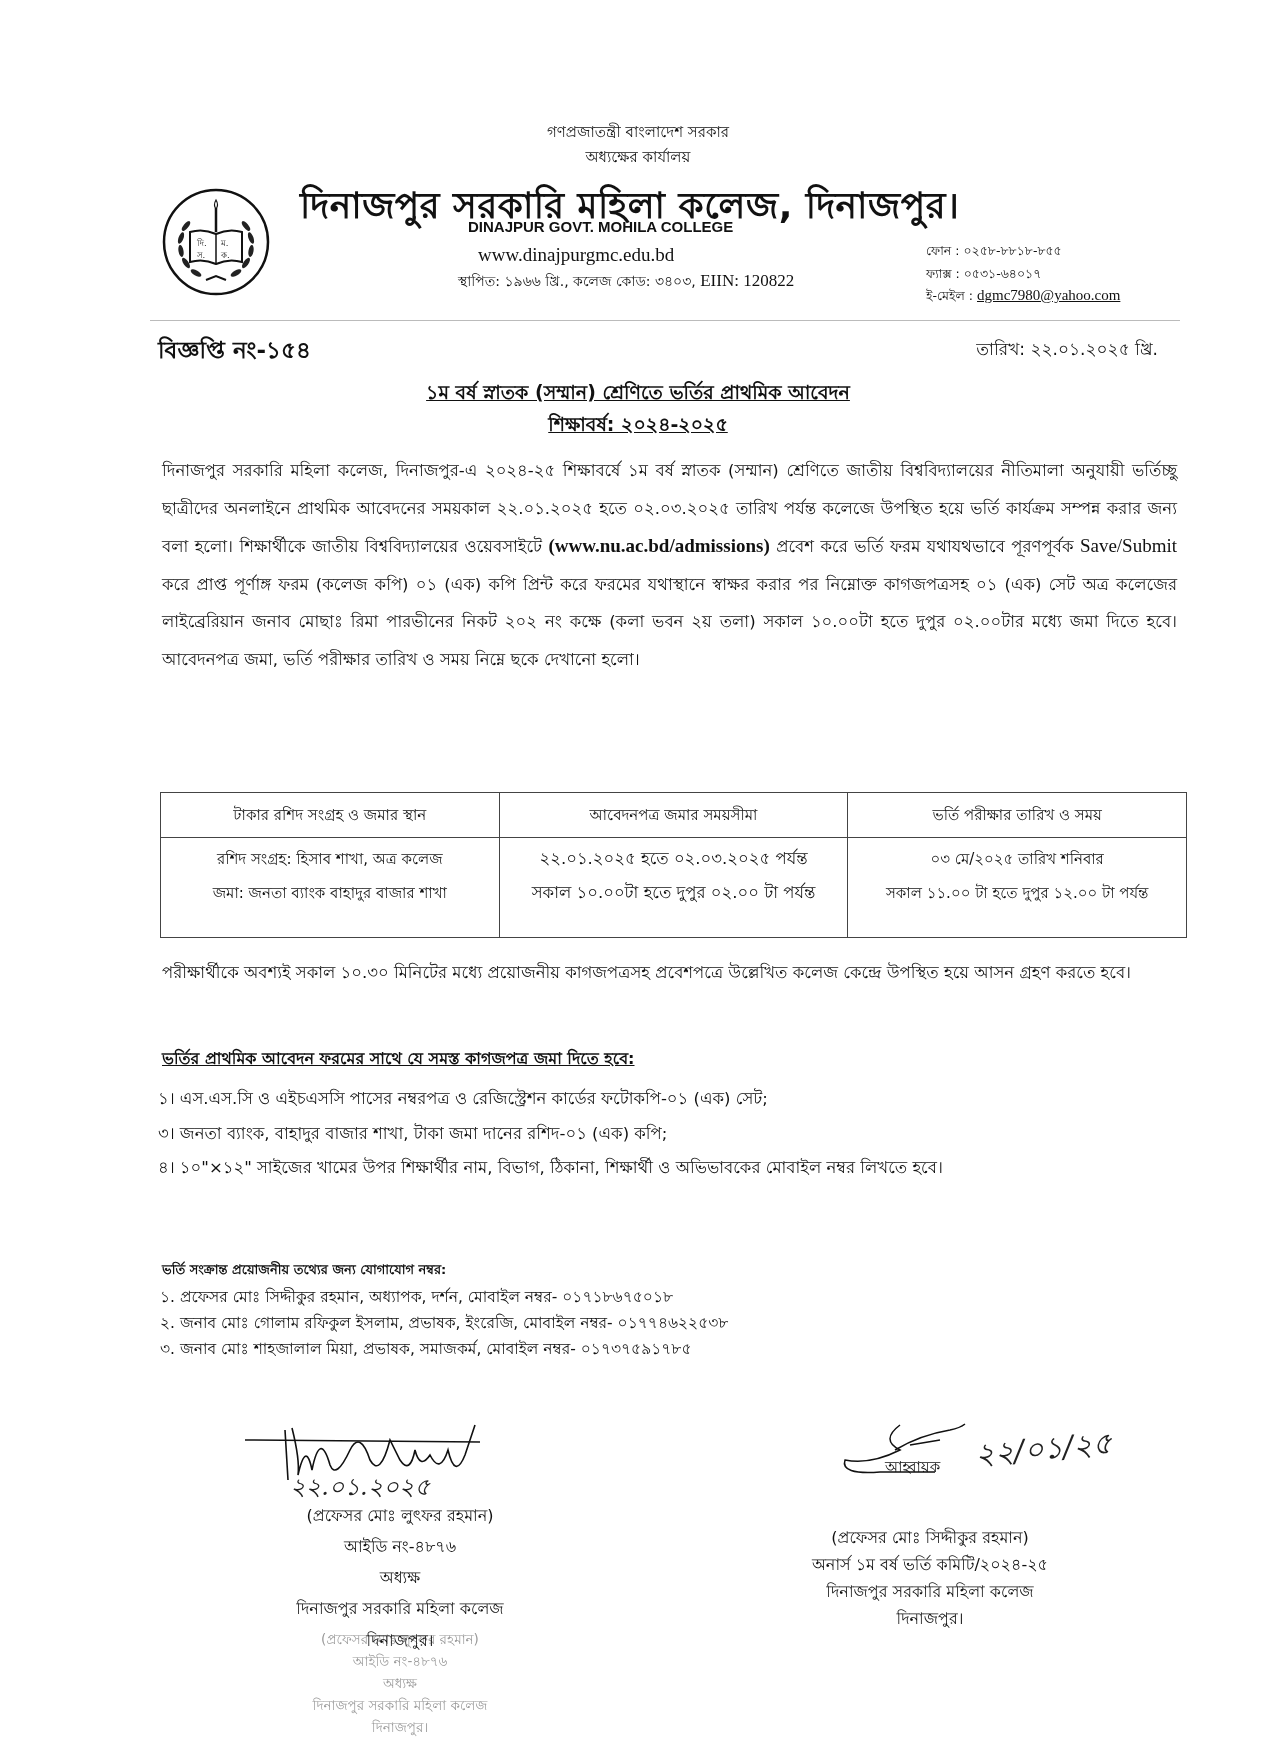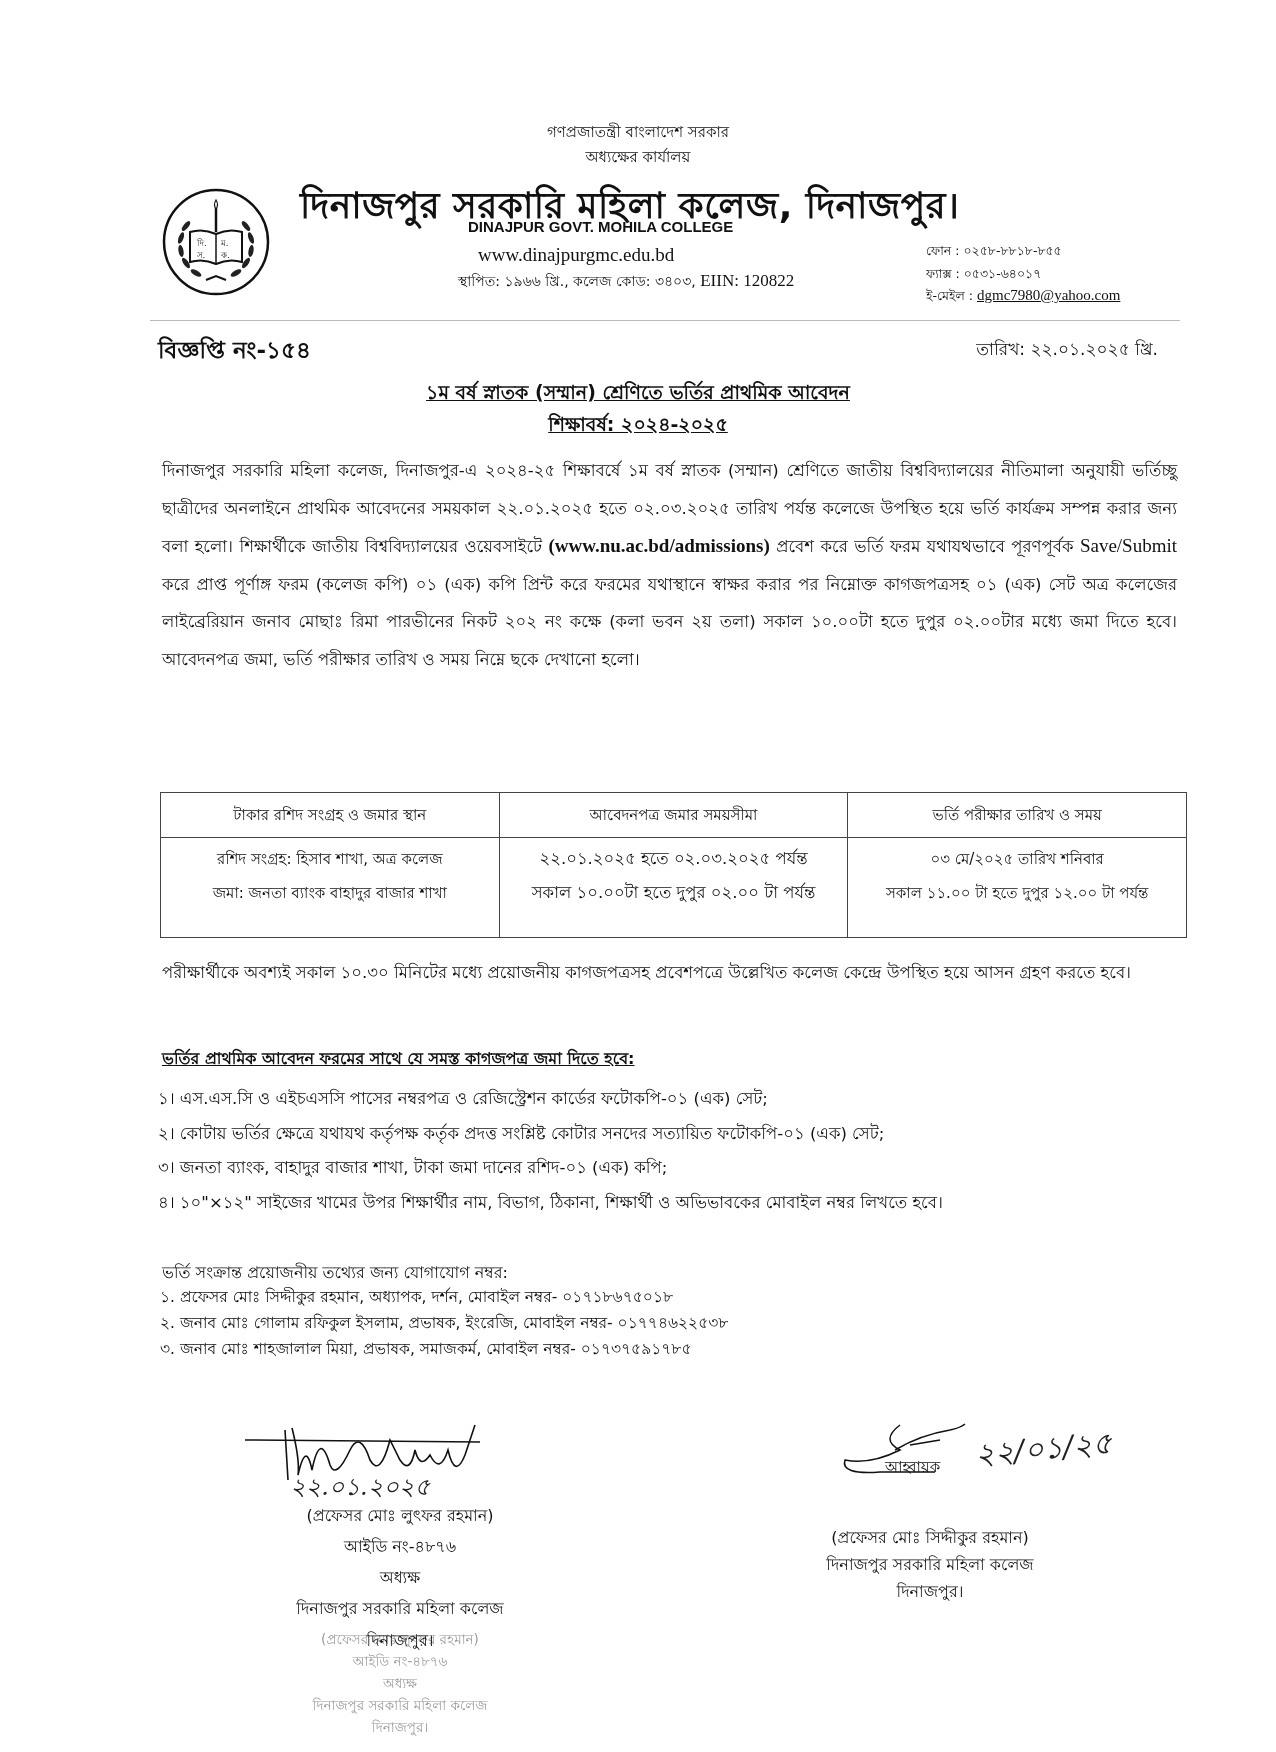--- a/index.html
+++ b/index.html
@@ -21,21 +21,21 @@
   .para { left: 162px; width: 1015px; font-size: 16.5px; line-height: 37.5px; text-align: justify; text-align-last: left; }
   .para .bold-en { font-family: "Liberation Serif", serif; font-weight: bold; font-size: 19px; }
   .para .en { font-family: "Liberation Serif", serif; font-size: 19px; }
   table.sched { position: absolute; left: 160px; top: 792px; width: 1027px; border-collapse: collapse; font-size: 15px; }
   table.sched td, table.sched th { border: 1.5px solid #444; text-align: center; font-weight: normal; }
   table.sched th { height: 42px; }
   table.sched td { height: 94px; line-height: 34px; vertical-align: top; padding-top: 4px; }
   .para2 { left: 162px; width: 1015px; font-size: 16.5px; line-height: 35px; top: 955px; text-align: justify; text-align-last: left; }
   .req-head { left: 162px; top: 1046px; font-size: 16px; font-weight: bold; text-decoration: underline; }
   .req-list { left: 158px; top: 1082px; font-size: 16.5px; line-height: 34.5px; margin: 0; padding: 0; list-style: none; width: 1040px; }
-  .contact-head { left: 162px; top: 1260px; font-size: 16px; font-weight: normal; }
+  .contact-head { left: 162px; top: 1260px; font-size: 13px; font-weight: bold; }
   .contact-list { left: 160px; top: 1284px; font-size: 15.5px; line-height: 26px; margin: 0; padding: 0; list-style: none; }
   .sig-block { font-size: 16px; line-height: 31px; text-align: center; }
   .stamp { color: #9a9a9a; font-size: 13.5px; line-height: 22px; text-align: center; filter: blur(0.3px); }
   .hand { font-family: "DejaVu Serif", serif; font-style: italic; color: #222; }
 </style>
 </head>
 <body>
 
 <div class="abs hdr-small" style="top:120px;">গণপ্রজাতন্ত্রী বাংলাদেশ সরকার</div>
 <div class="abs hdr-small" style="top:145px;">অধ্যক্ষের কার্যালয়</div>
@@ -113,21 +113,20 @@
     </td>
   </tr>
 </tbody>
   </table>
 
 <div class="abs para2">পরীক্ষার্থীকে অবশ্যই সকাল ১০.৩০ মিনিটের মধ্যে প্রয়োজনীয় কাগজপত্রসহ প্রবেশপত্রে উল্লেখিত কলেজ কেন্দ্রে উপস্থিত হয়ে আসন গ্রহণ করতে হবে।</div>
 
 <div class="abs req-head">ভর্তির প্রাথমিক আবেদন ফরমের সাথে যে সমস্ত কাগজপত্র জমা দিতে হবে:</div>
 <ul class="abs req-list">
   <li>১। এস.এস.সি ও এইচএসসি পাসের নম্বরপত্র ও রেজিস্ট্রেশন কার্ডের ফটোকপি-০১ (এক) সেট;</li>
-  <li>২। কোটায় ভর্তির ক্ষেত্রে যথাযথ কর্তৃপক্ষ কর্তৃক প্রদত্ত সংশ্লিষ্ট কোটার সনদের সত্যায়িত ফটোকপি-০১ (এক) সেট;</li>
   <li>৩। জনতা ব্যাংক, বাহাদুর বাজার শাখা, টাকা জমা দানের রশিদ-০১ (এক) কপি;</li>
   <li>৪। ১০"×১২" সাইজের খামের উপর শিক্ষার্থীর নাম, বিভাগ, ঠিকানা, শিক্ষার্থী ও অভিভাবকের মোবাইল নম্বর লিখতে হবে।</li>
 </ul>
 
 <div class="abs contact-head">ভর্তি সংক্রান্ত প্রয়োজনীয় তথ্যের জন্য যোগাযোগ নম্বর:</div>
 <ul class="abs contact-list">
   <li>১. প্রফেসর মোঃ সিদ্দীকুর রহমান, অধ্যাপক, দর্শন, মোবাইল নম্বর- ০১৭১৮৬৭৫০১৮</li>
   <li>২. জনাব মোঃ গোলাম রফিকুল ইসলাম, প্রভাষক, ইংরেজি, মোবাইল নম্বর- ০১৭৭৪৬২২৫৩৮</li>
   <li>৩. জনাব মোঃ শাহজালাল মিয়া, প্রভাষক, সমাজকর্ম, মোবাইল নম্বর- ০১৭৩৭৫৯১৭৮৫</li>
 </ul>
@@ -157,15 +156,16 @@
 <div class="abs" style="left:840px; top:1420px; width:180px; height:60px;">
   <svg width="180" height="60" viewBox="0 0 180 60">
     <path d="M60 5 Q40 20 60 30 Q30 45 5 40 Q0 55 40 52 L95 52" stroke="#111" stroke-width="1.5" fill="none"></path>
     <path d="M55 30 Q80 15 110 10 Q120 8 125 4 M70 25 L100 20" stroke="#111" stroke-width="1.5" fill="none"></path>
   </svg>
 </div>
 <div class="abs" style="left:885px; top:1455px; font-size:15px;">আহ্বায়ক</div>
 <div class="abs hand" style="left:975px; top:1425px; font-size:30px; transform:rotate(-5deg);">২২/০১/২৫</div>
 <div class="abs sig-block" style="left:760px; top:1524px; width:340px; line-height:27px;">
   <div>(প্রফেসর মোঃ সিদ্দীকুর রহমান)</div>
+  <div>অনার্স ১ম বর্ষ ভর্তি কমিটি/২০২৪-২৫</div>
   <div>দিনাজপুর সরকারি মহিলা কলেজ</div>
   <div>দিনাজপুর।</div>
 </div>
 
 </body></html>

